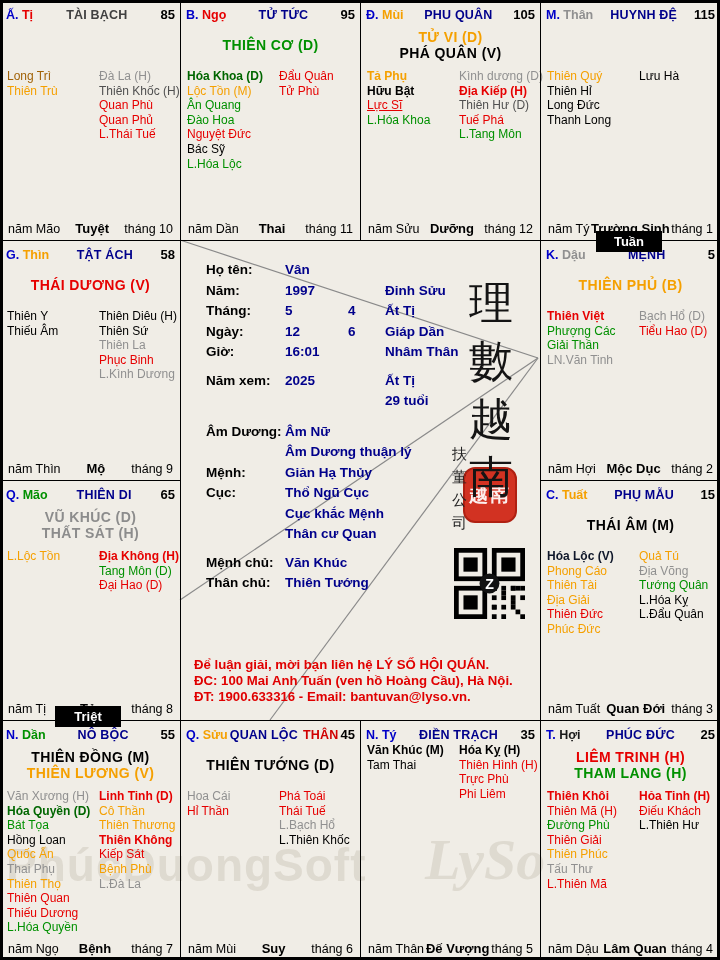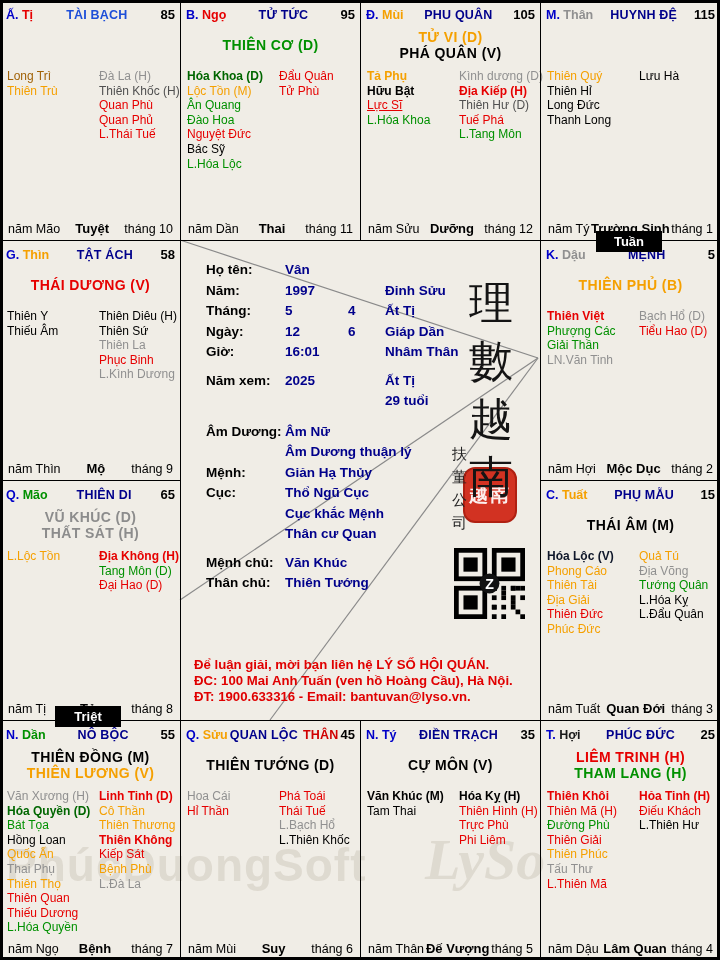--- a/index.html
+++ b/index.html
@@ -52,21 +52,21 @@
   <svg id="lines" width="720" height="960">
     <line x1="180" y1="240" x2="538" y2="358" stroke="#8A8A8A" stroke-width="1.2"></line>
     <line x1="538" y1="358" x2="180" y2="600" stroke="#8A8A8A" stroke-width="1.2"></line>
     <line x1="538" y1="358" x2="270" y2="720" stroke="#8A8A8A" stroke-width="1.2"></line>
   </svg>
 
   <div id="cells">
       <div class="cell" style="left: 0px; top: 0px;">
         <div class="hdr">
           <span class="sb"><span style="color: rgb(0, 0, 200);">Ấ. </span><span style="color: rgb(230, 0, 0);">Tị</span></span>
-          <span class="pal"><span style="color: #1d4ed8;">TÀI BẠCH</span></span>
+          <span class="pal"><span style="color: #404040;">TÀI BẠCH</span></span>
           <span class="num">85</span>
         </div>
         <div class="mains"></div>
         <div class="cols">
           <div class="colL">
             <div class="star" style="color: #a16207;">Long Trì</div>
             <div class="star" style="color: rgb(245, 160, 0);">Thiên Trù</div>
           </div>
           <div class="colR">
             <div class="star" style="color: rgb(144, 144, 144);">Đà La (H)</div>
@@ -344,23 +344,20 @@
           <span>năm Mùi</span>
           <span class="van">Suy</span>
           <span>tháng 6</span>
         </div>
       </div>
       <div class="cell" style="left: 360px; top: 720px;">
         <div class="hdr">
           <span class="sb"><span style="color: rgb(0, 0, 200);">N. </span><span style="color: rgb(0, 0, 200);">Tý</span></span>
           <span class="pal"><span style="color: rgb(0, 0, 139);">ĐIỀN TRẠCH</span></span>
           <span class="num">35</span>
-        </div>
-        <div class="mains">
-          <div style="color: rgb(0, 0, 0);">CỰ MÔN (V)</div>
         </div>
         <div class="cols">
           <div class="colL">
             <div class="star b" style="color: rgb(0, 0, 0);">Văn Khúc (M)</div>
             <div class="star" style="color: rgb(0, 0, 0);">Tam Thai</div>
           </div>
           <div class="colR">
             <div class="star b" style="color: rgb(0, 0, 0);">Hóa Kỵ (H)</div>
             <div class="star" style="color: rgb(230, 0, 0);">Thiên Hình (H)</div>
             <div class="star" style="color: rgb(230, 0, 0);">Trực Phù</div>

